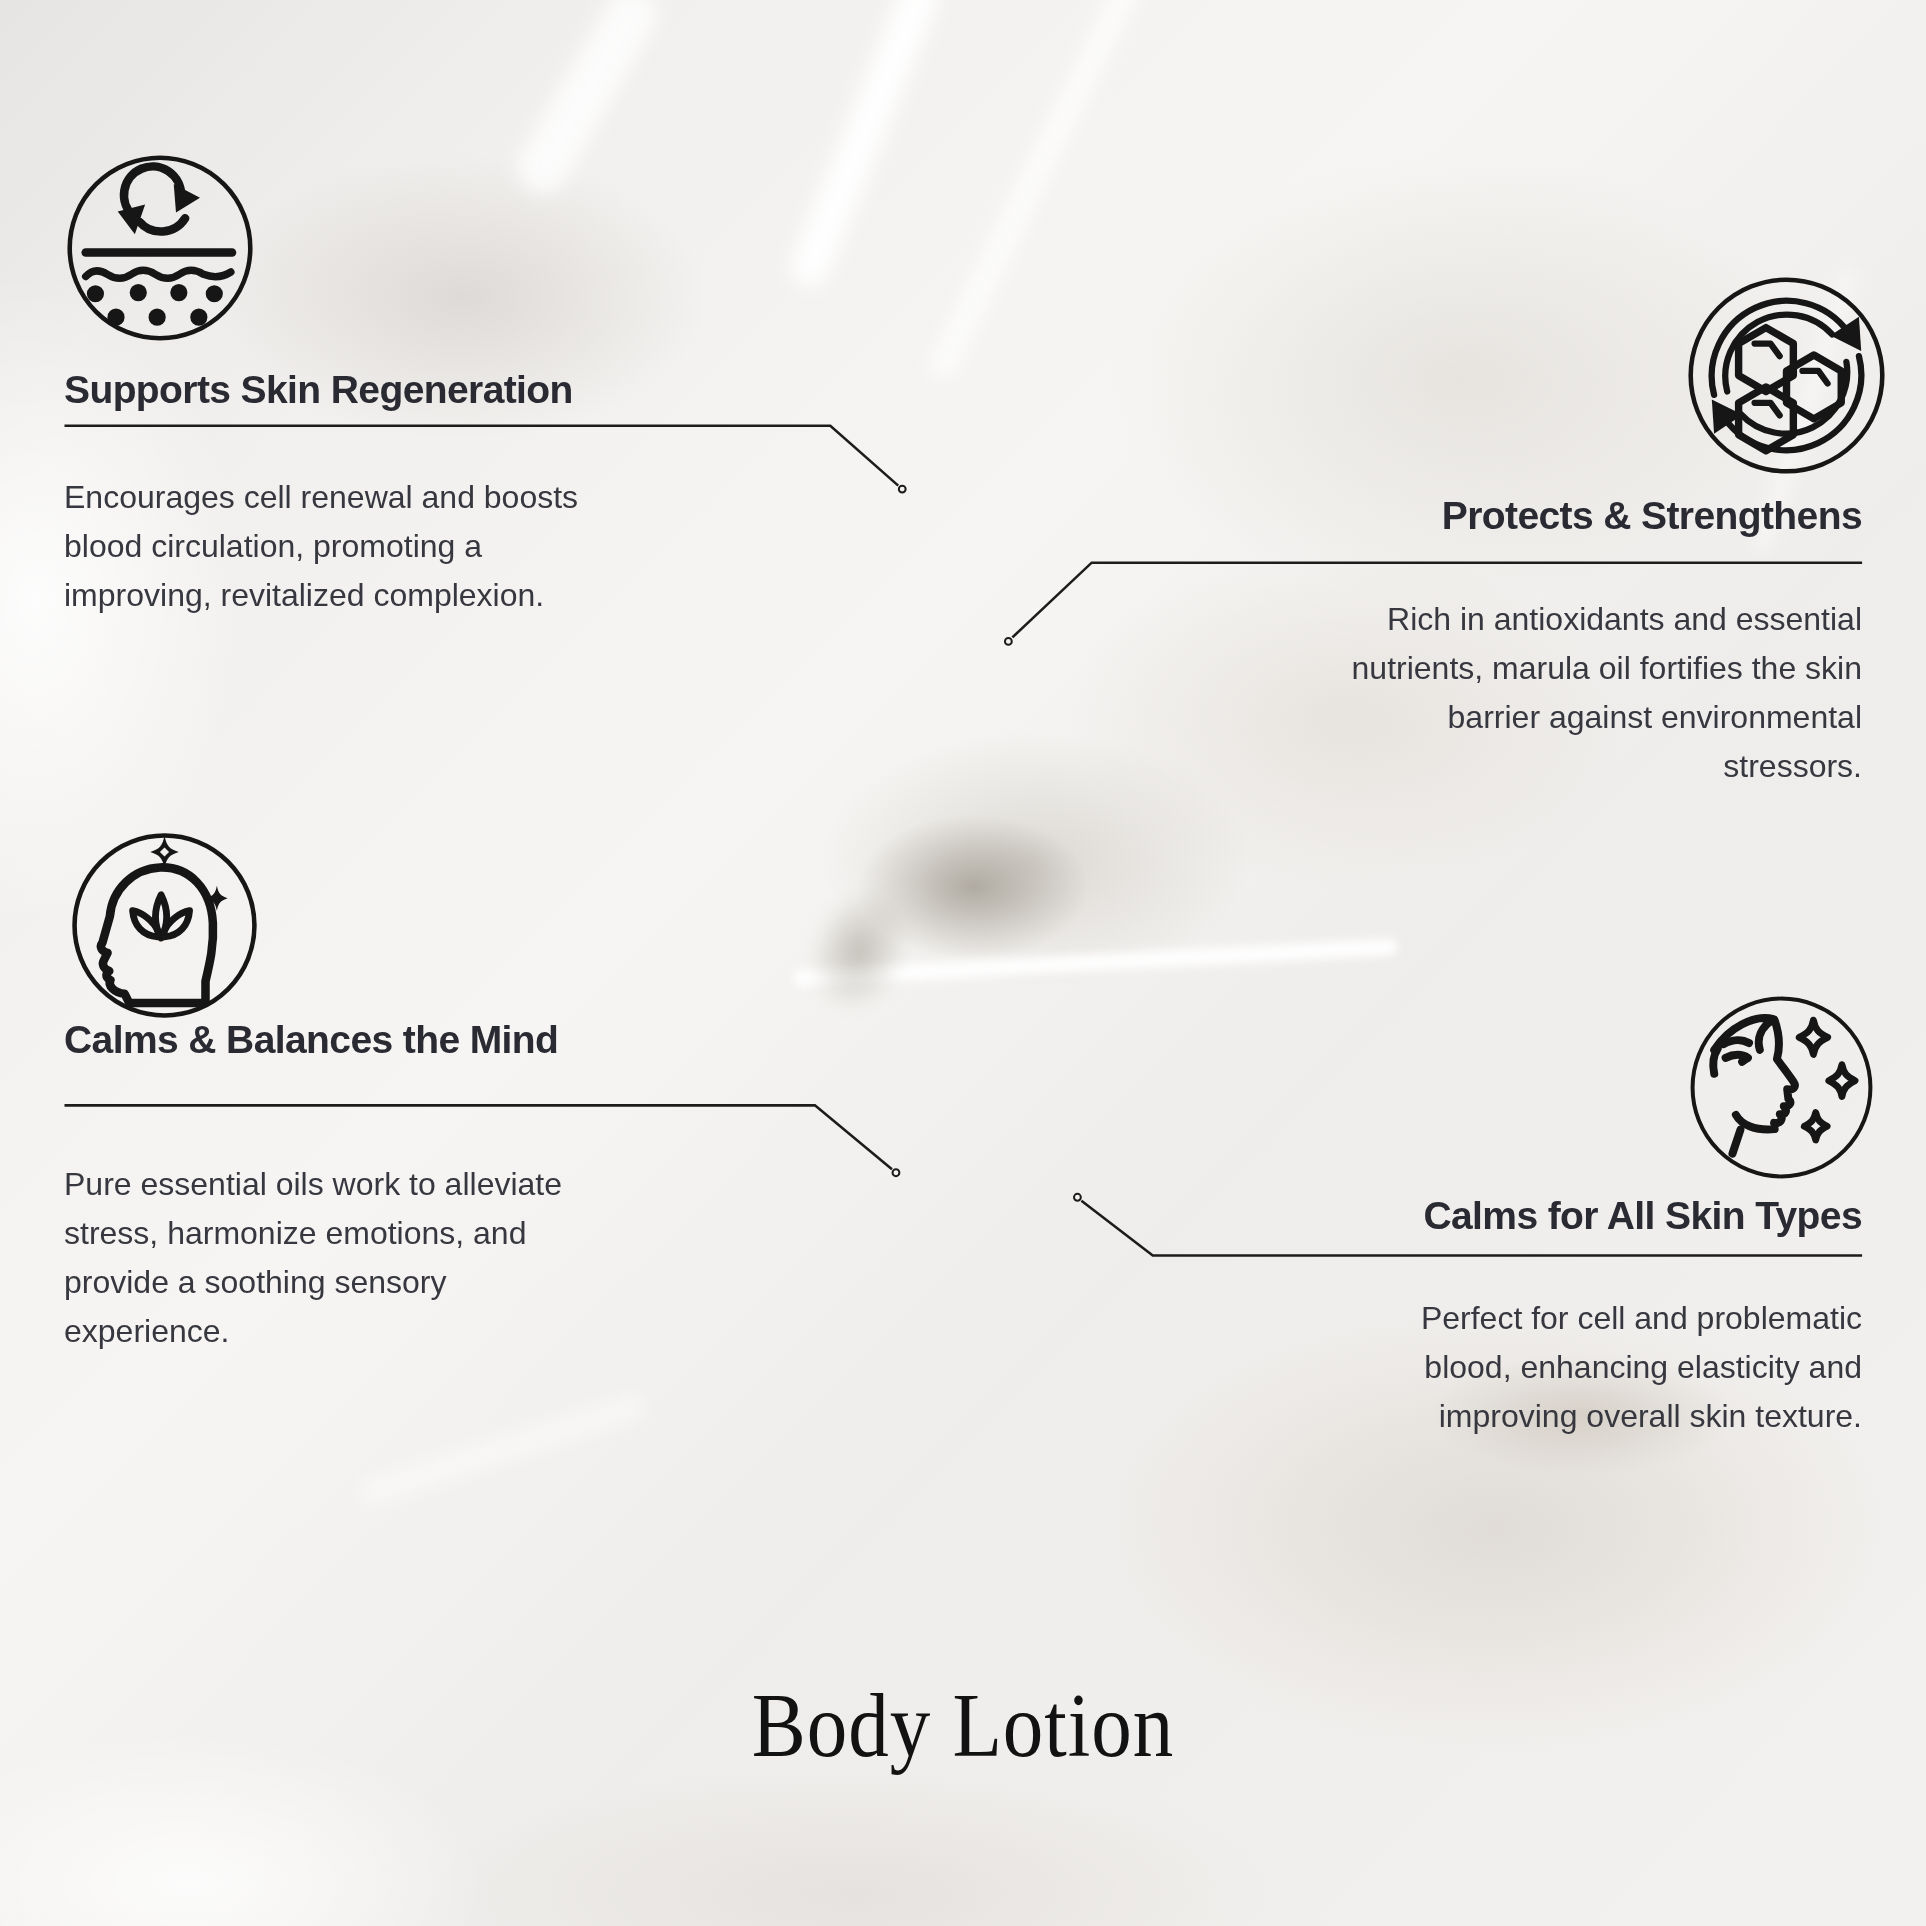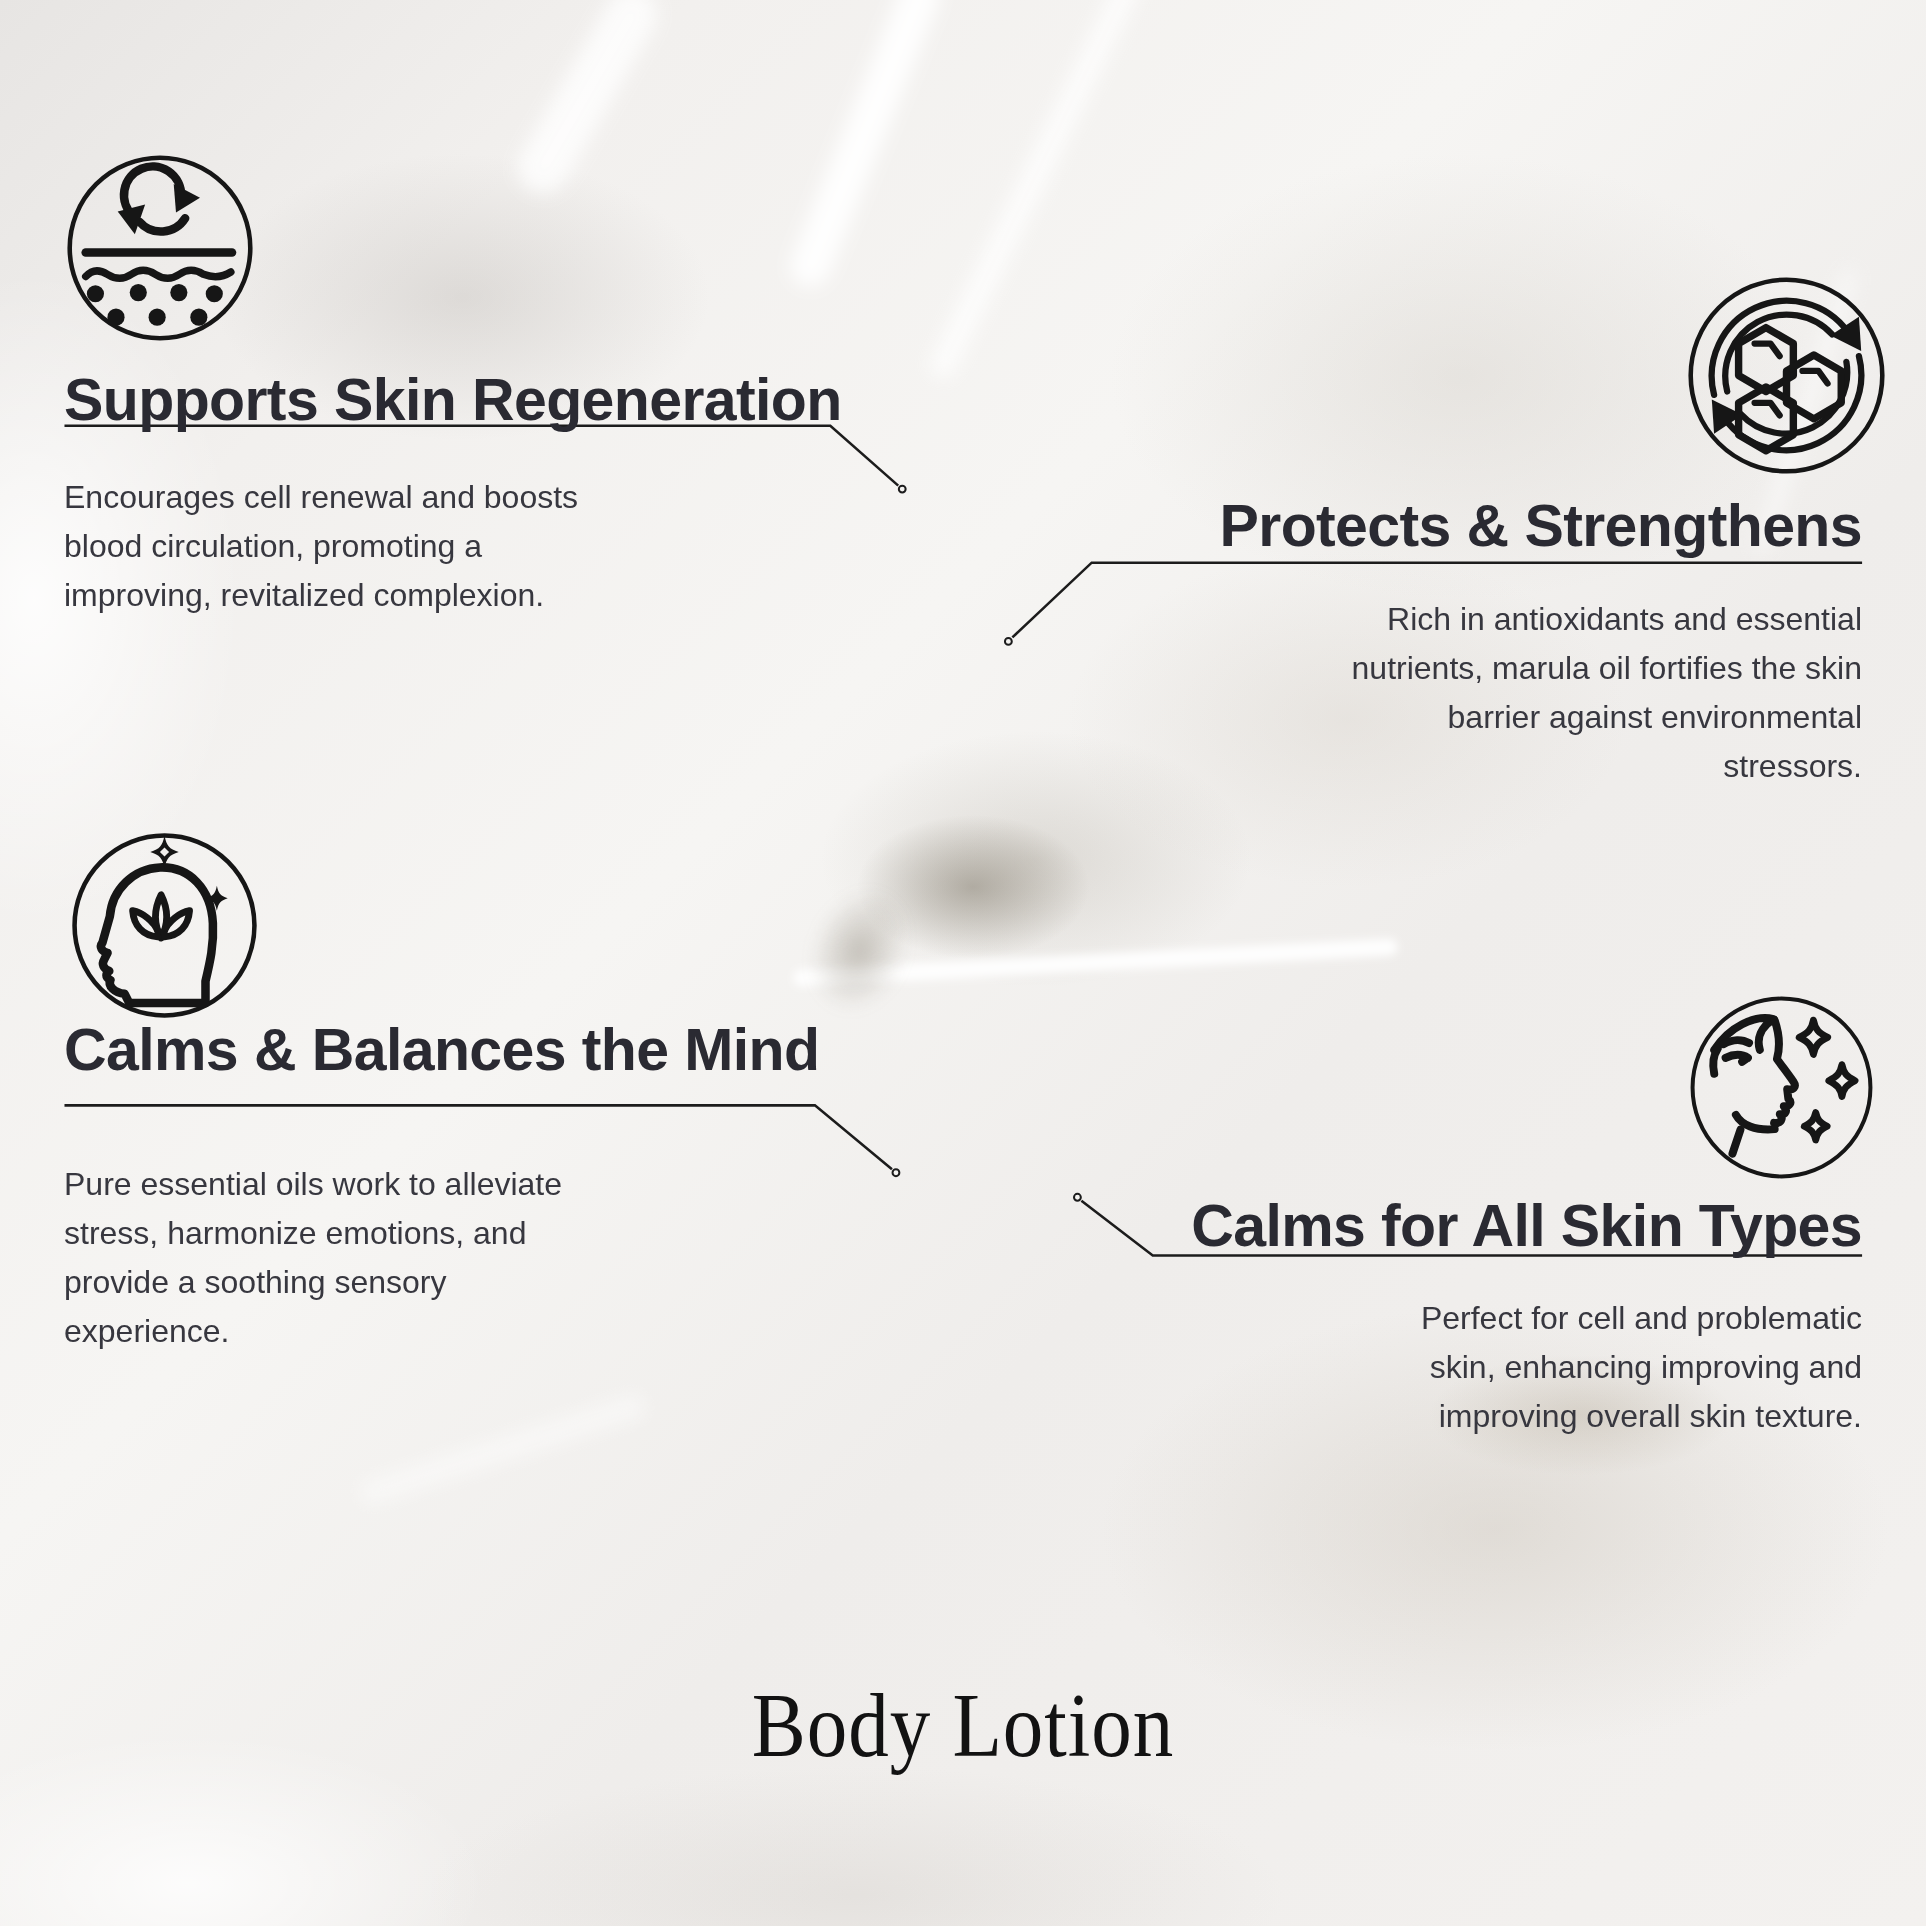--- a/index.html
+++ b/index.html
@@ -16,21 +16,21 @@
       radial-gradient(ellipse 525px 297px at 1495px 1529px,rgba(197,189,177,.38), rgba(197,189,177,0) 75%),
       radial-gradient(ellipse 399px 240px at 1347px 719px,rgba(206,199,189,.30), rgba(206,199,189,0) 70%),
       radial-gradient(ellipse 297px 468px at 34px 599px,  rgba(255,255,255,.85), rgba(255,255,255,0) 70%),
       radial-gradient(ellipse 571px 171px at 856px 1895px,rgba(203,198,192,.30), rgba(203,198,192,0) 75%),
       radial-gradient(ellipse 399px 200px at 188px 1883px, rgba(255,255,255,.8), rgba(255,255,255,0) 75%),
       linear-gradient(135deg,#e7e5e3 0%,#f2f0ee 18%,#f6f5f3 40%,#efedeb 62%,#f3f1ef 100%);
   }
   .streak{position:absolute;background:rgba(255,255,255,.92);border-radius:570px;filter:blur(9px);}
   .crescent{position:absolute;border-radius:50%;filter:blur(6.8px);}
   .title{
-    position:absolute;font-weight:700;font-size:59px;line-height:1.05;
+    position:absolute;font-weight:700;font-size:39px;line-height:1.05;
     letter-spacing:-0.6px;color:#2a2a32;white-space:nowrap;
   }
   .body-text{
     position:absolute;font-weight:400;font-size:32px;line-height:49px;
     color:#37373f;letter-spacing:0;white-space:nowrap;
   }
   .right-align{text-align:right;}
   .icon-wrap{position:absolute;}
   .icon-wrap svg{display:block;width:100%;height:100%;}
   #connector-layer{position:absolute;left:0;top:0;width:1926px;height:1926px;pointer-events:none;}
@@ -178,20 +178,20 @@
         <path d="M220 46 C223 62 229 68 245 76 C229 84 223 90 220 106 C217 90 211 84 195 76 C211 68 217 62 220 46 Z"></path>
         <path d="M270 124 C273 139 278 144 293 152 C278 160 273 165 270 180 C267 165 262 160 247 152 C262 144 267 139 270 124 Z"></path>
         <path d="M224 208 C227 221 231 225 244 232 C231 239 227 243 224 256 C221 243 217 239 204 232 C217 225 221 221 224 208 Z"></path>
       </g>
     </svg>
   </div>
 
   <div class="title right-align" style="right:64px;top:1196px;">Calms for All Skin Types</div>
   <div class="body-text right-align" style="right:64px;top:1294px;">
     <div>Perfect for cell and problematic</div>
-    <div>skin, enhancing improving and</div>
+    <div>blood, enhancing elasticity and</div>
     <div>improving overall skin texture.</div>
   </div>
 
   <div id="wordmark">Body Lotion</div>
 
 </div>
 
 
 </body></html>

